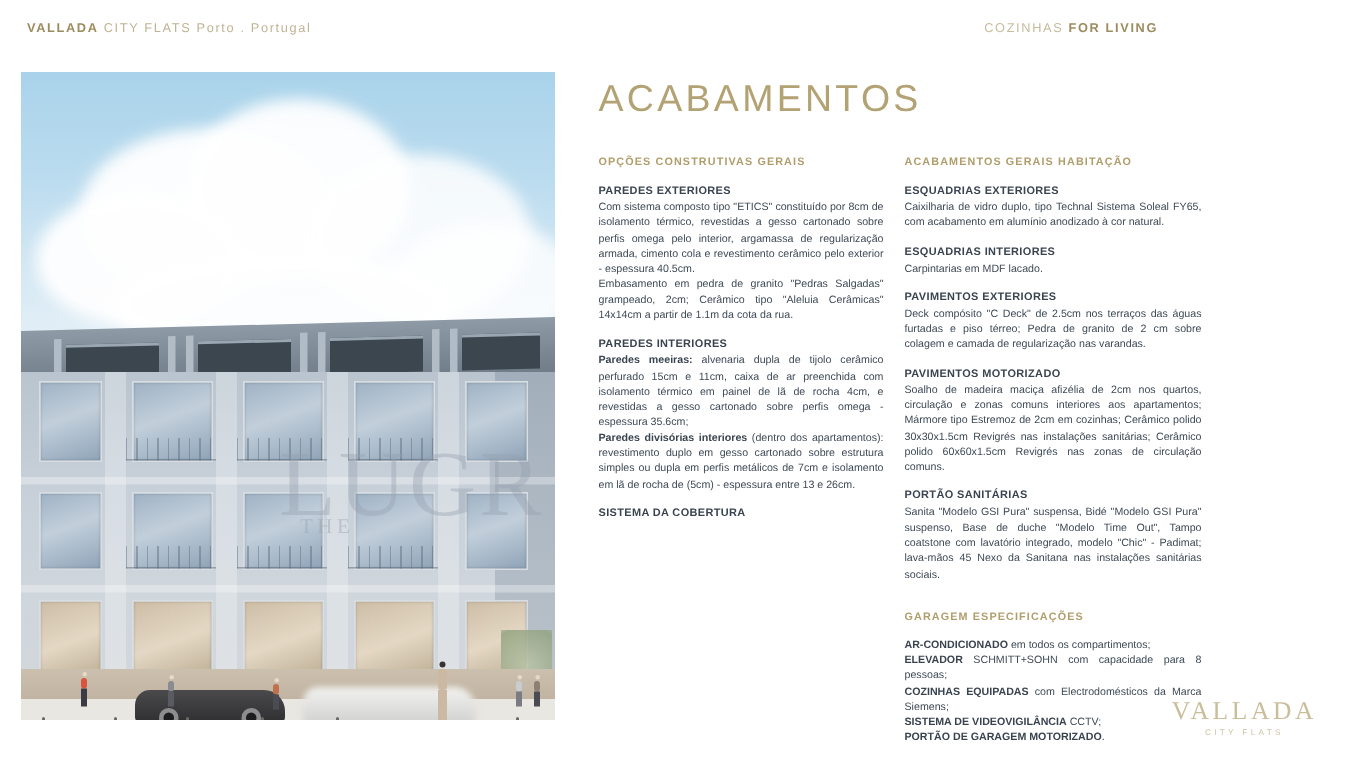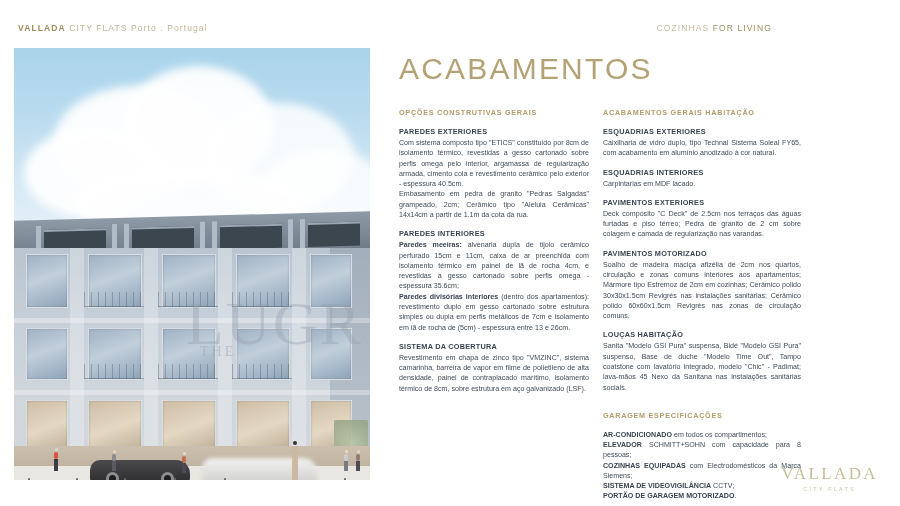--- a/index.html
+++ b/index.html
@@ -6,28 +6,28 @@
   body{
     width:900px;height:506px;
     background:#ffffff;
     font-family:"Liberation Sans", sans-serif;
     overflow:hidden;
     position:relative;
   }
   .page{position:relative;width:900px;height:506px;}
 
   
-  .header{position:absolute;top:11px;left:0;width:790px;height:40px;}
+  .header{position:absolute;top:1px;left:0;width:790px;height:40px;}
   .brand{position:absolute;left:18px;top:12px;font-size:8.5px;letter-spacing:1.1px;white-space:nowrap;}
   .brand .b-strong{font-weight:bold;color:#9d8c5f;}
   .brand .b-light{font-weight:normal;color:#bfb392;}
   .brand .b-sep{color:#bfb392;font-weight:normal;}
   .tagline{position:absolute;right:18px;top:12px;font-size:8.5px;letter-spacing:1.1px;white-space:nowrap;}
   .tagline .t-light{color:#c6bb9c;}
-  .tagline .t-strong{color:#9d8c5f;font-weight:normal;}
+  .tagline .t-strong{color:#9d8c5f;font-weight:bold;}
 
   
   .photo{position:absolute;left:14px;top:48px;width:356px;height:432px;overflow:hidden;background:#cfe0ee;}
   .sky{position:absolute;left:0;top:0;width:356px;height:185px;
        background:linear-gradient(180deg,#a9d3ea 0%,#bcdcef 40%,#d6e9f4 75%,#e6f0f7 100%);}
   .cloud{position:absolute;border-radius:50%;background:#ffffff;filter:blur(5px);opacity:.95;}
   .cloud.c1{left:40px;top:38px;width:170px;height:110px;}
   .cloud.c2{left:110px;top:18px;width:150px;height:120px;}
   .cloud.c3{left:10px;top:80px;width:140px;height:90px;}
   .cloud.c4{left:190px;top:55px;width:150px;height:110px;opacity:.85;}
@@ -71,21 +71,21 @@
 
   
   .wm{position:absolute;left:172px;top:240px;font-size:62px;letter-spacing:2px;
       color:rgba(150,160,175,.40);font-weight:400;pointer-events:none;white-space:nowrap;
       font-family:"Liberation Serif", serif;}
   .wm2{position:absolute;left:186px;top:296px;font-size:14px;letter-spacing:3px;
        color:rgba(150,160,175,.45);pointer-events:none;font-family:"Liberation Serif", serif;}
 
   
   .content{position:absolute;left:399px;top:52px;width:486px;}
-  .title{font-size:30px;letter-spacing:2.2px;color:#b3a273;font-weight:400;margin:0 0 22px 0;}
+  .title{font-size:25px;letter-spacing:2.2px;color:#b3a273;font-weight:400;margin:0 0 22px 0;}
   .cols{display:flex;gap:14px;}
   .col{width:190px;}
   .col.right{width:198px;}
   .col-head{font-size:7.2px;font-weight:bold;letter-spacing:.75px;color:#b09d6b;margin-bottom:10px;}
   .sec{margin-bottom:9px;}
   .sec-title{font-size:7.3px;font-weight:bold;letter-spacing:.25px;color:#3a4450;margin-bottom:2px;}
   .sec-body{font-size:7.1px;line-height:1.45;color:#3f4a56;text-align:justify;}
   .sec-body b{font-weight:bold;color:#3a4450;}
   .spacer{height:9px;}
 
@@ -240,21 +240,20 @@
           <div class="sec-body">Com sistema composto tipo "ETICS" constituído por 8cm de isolamento térmico, revestidas a gesso cartonado sobre perfis omega pelo interior, argamassa de regularização armada, cimento cola e revestimento cerâmico pelo exterior - espessura 40.5cm.<br>Embasamento em pedra de granito "Pedras Salgadas" grampeado, 2cm; Cerâmico tipo "Aleluia Cerâmicas" 14x14cm a partir de 1.1m da cota da rua.</div>
         </div>
 
         <div class="sec">
           <div class="sec-title">PAREDES INTERIORES</div>
           <div class="sec-body"><b>Paredes meeiras:</b> alvenaria dupla de tijolo cerâmico perfurado 15cm e 11cm, caixa de ar preenchida com isolamento térmico em painel de lã de rocha 4cm, e revestidas a gesso cartonado sobre perfis omega - espessura 35.6cm;<br><b>Paredes divisórias interiores</b> (dentro dos apartamentos): revestimento duplo em gesso cartonado sobre estrutura simples ou dupla em perfis metálicos de 7cm e isolamento em lã de rocha de (5cm) - espessura entre 13 e 26cm.</div>
         </div>
 
         <div class="sec">
           <div class="sec-title">SISTEMA DA COBERTURA</div>
-          <div class="sec-body">Revestimento em chapa de zinco tipo "VMZINC", sistema camarinha, barreira de vapor em filme de polietileno de alta densidade, painel de contraplacado marítimo, isolamento térmico de 8cm, sobre estrutura em aço galvanizado (LSF).</div>
         </div>
       </div>
 
       <div class="col right">
         <div class="col-head">ACABAMENTOS GERAIS HABITAÇÃO</div>
 
         <div class="sec">
           <div class="sec-title">ESQUADRIAS EXTERIORES</div>
           <div class="sec-body">Caixilharia de vidro duplo, tipo Technal Sistema Soleal FY65, com acabamento em alumínio anodizado à cor natural.</div>
         </div>
@@ -268,21 +267,21 @@
           <div class="sec-title">PAVIMENTOS EXTERIORES</div>
           <div class="sec-body">Deck compósito "C Deck" de 2.5cm nos terraços das águas furtadas e piso térreo; Pedra de granito de 2 cm sobre colagem e camada de regularização nas varandas.</div>
         </div>
 
         <div class="sec">
           <div class="sec-title">PAVIMENTOS MOTORIZADO</div>
           <div class="sec-body">Soalho de madeira maciça afizélia de 2cm nos quartos, circulação e zonas comuns interiores aos apartamentos; Mármore tipo Estremoz de 2cm em cozinhas; Cerâmico polido 30x30x1.5cm Revigrés nas instalações sanitárias; Cerâmico polido 60x60x1.5cm Revigrés nas zonas de circulação comuns.</div>
         </div>
 
         <div class="sec">
-          <div class="sec-title">LOUÇAS HABITAÇÃO</div>
+          <div class="sec-title">PORTÃO SANITÁRIAS</div>
           <div class="sec-body">Sanita "Modelo GSI Pura" suspensa, Bidé "Modelo GSI Pura" suspenso, Base de duche "Modelo Time Out", Tampo coatstone com lavatório integrado, modelo "Chic" - Padimat; lava-mãos 45 Nexo da Sanitana nas instalações sanitárias sociais.</div>
         </div>
 
         <div class="spacer"></div>
 
         <div class="sec">
           <div class="col-head">GARAGEM ESPECIFICAÇÕES</div>
           <div class="sec-body"><b>AR-CONDICIONADO</b> em todos os compartimentos;<br><b>ELEVADOR</b> SCHMITT+SOHN com capacidade para 8 pessoas;<br><b>COZINHAS EQUIPADAS</b> com Electrodomésticos da Marca Siemens;<br><b>SISTEMA DE VIDEOVIGILÂNCIA</b> CCTV;<br><b>PORTÃO DE GARAGEM MOTORIZADO</b>.</div>
         </div>
       </div>

